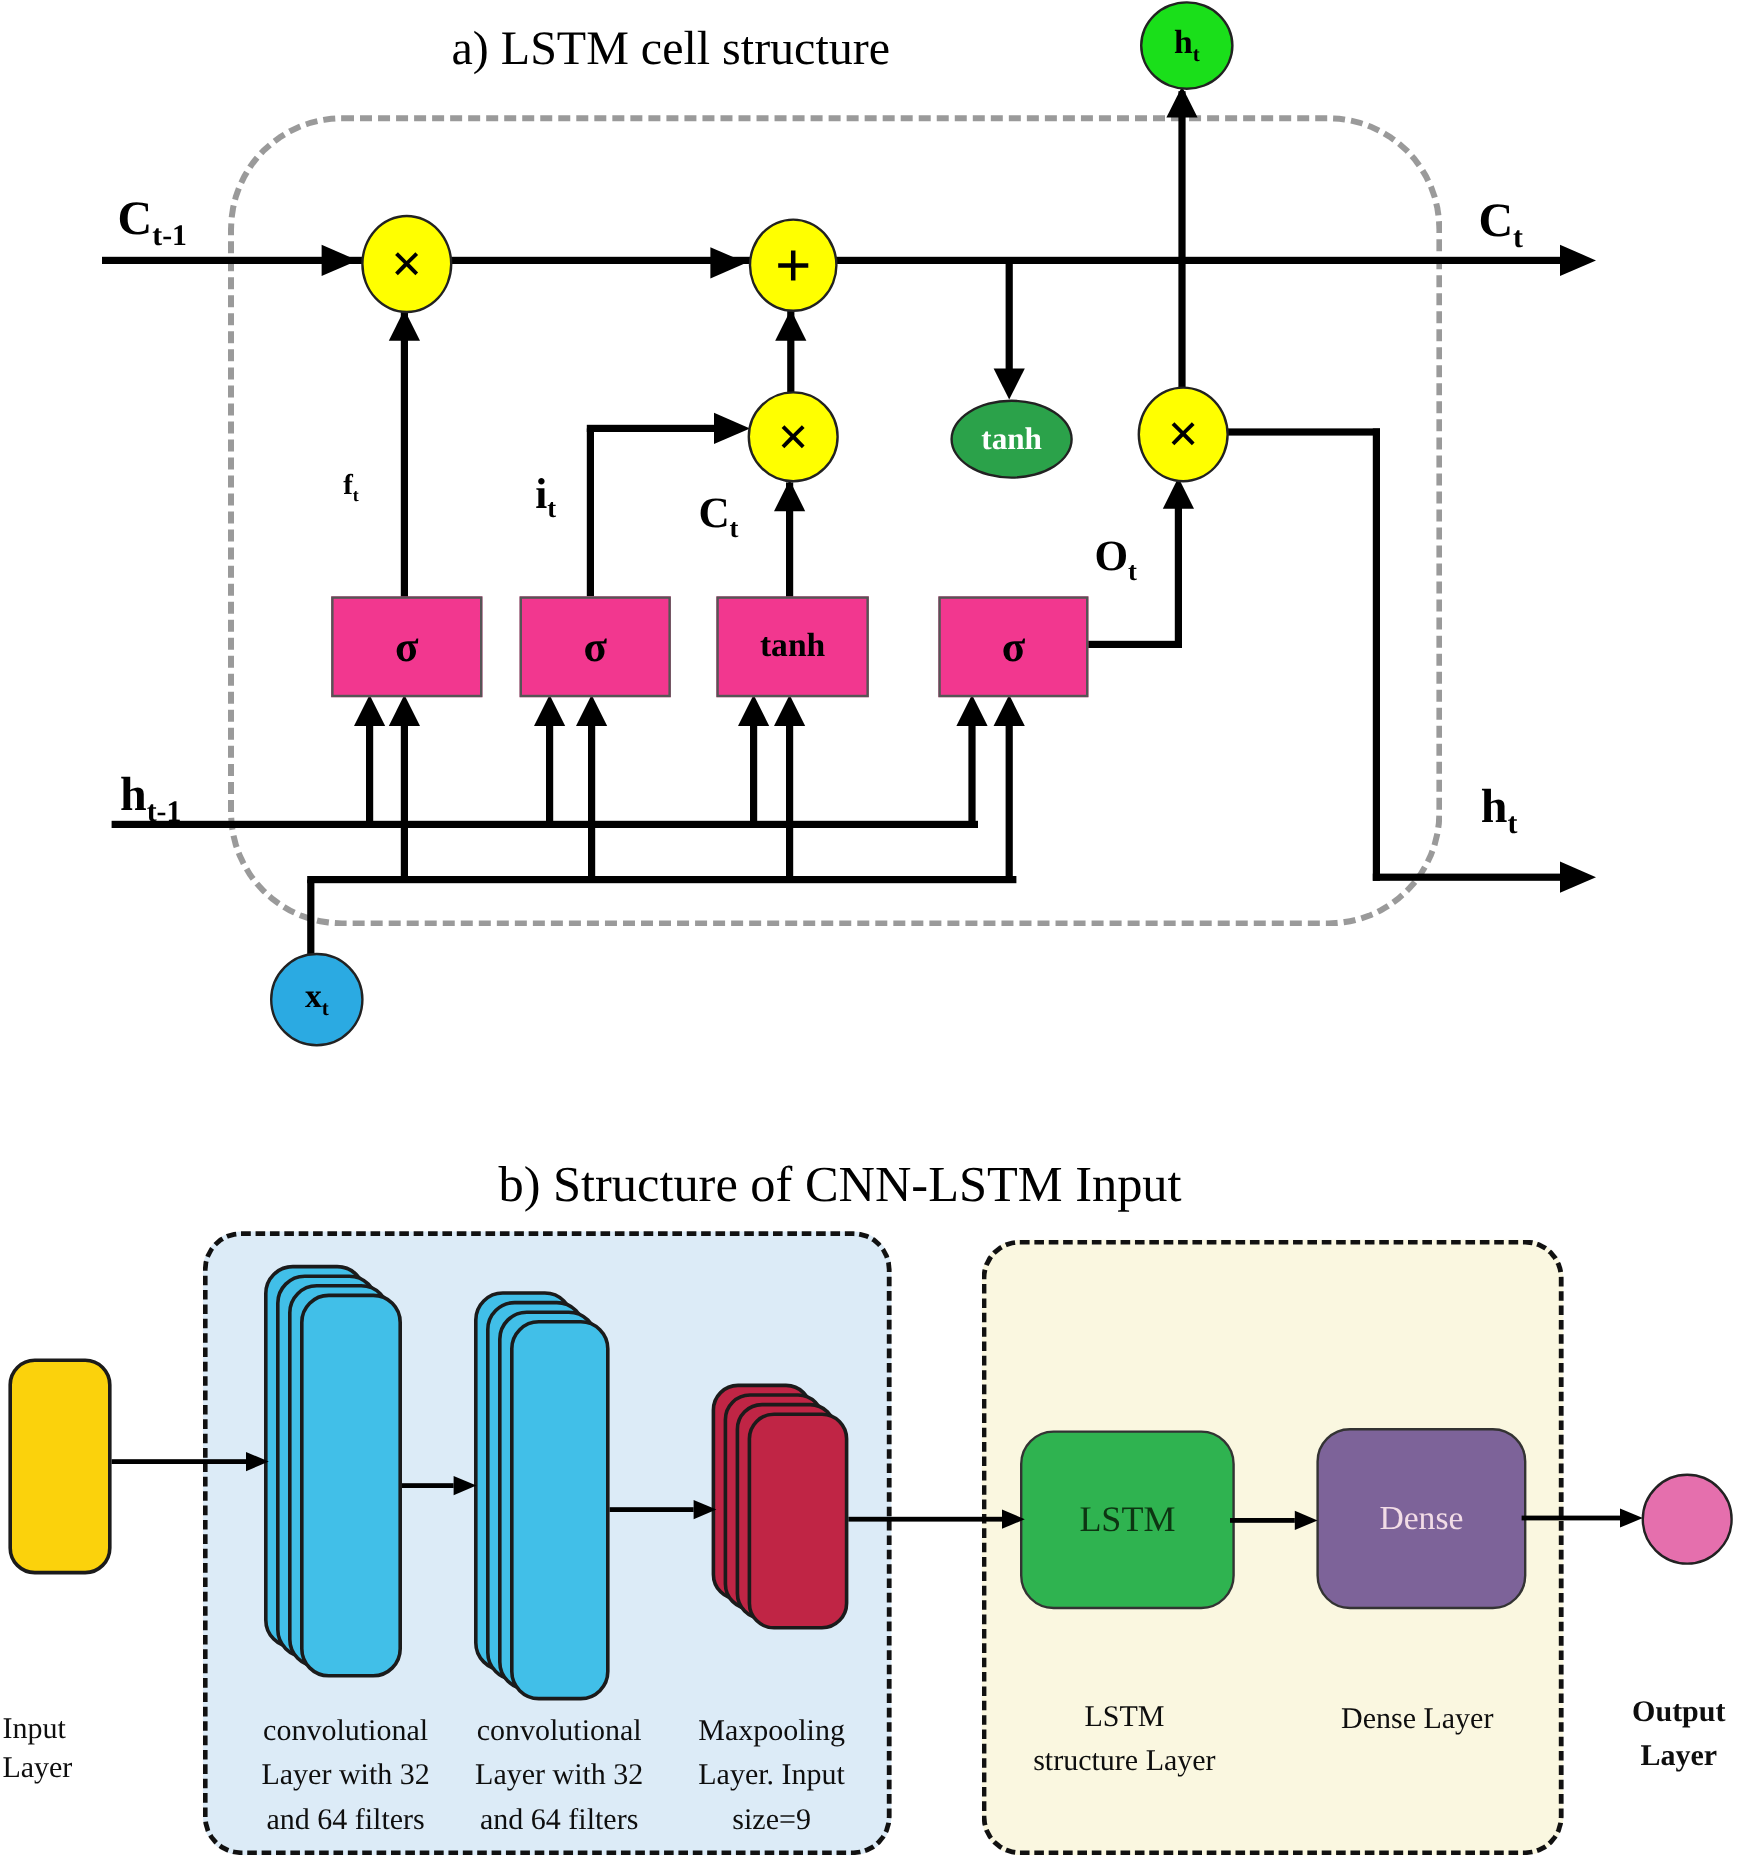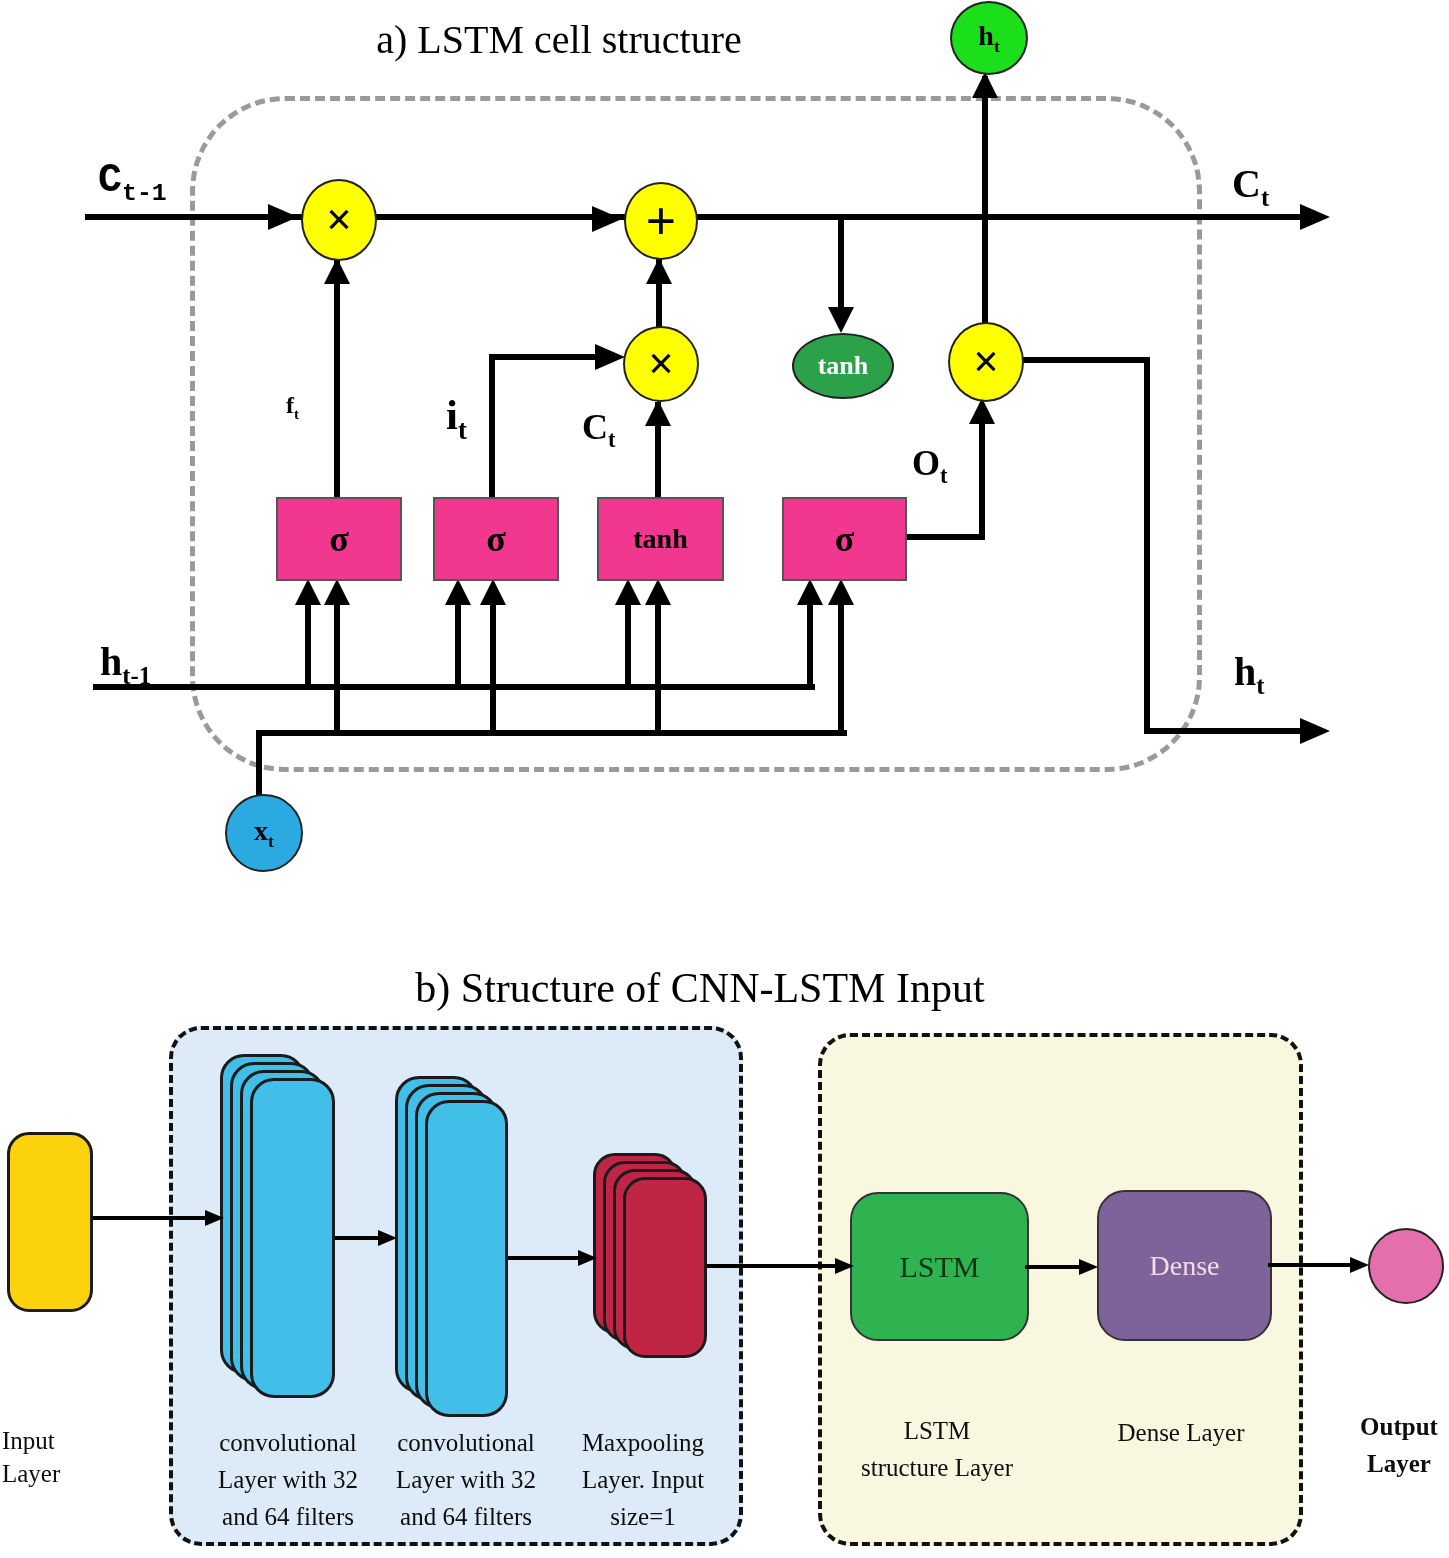--- a/index.html
+++ b/index.html
@@ -130,32 +130,32 @@
   <div class="gate" style="left: 433px; top: 497px; width: 122px; height: 80px; background-color: rgb(242, 55, 143);">
       <span>σ</span>
     </div>
   <div class="gate" style="left: 597px; top: 497px; width: 123px; height: 80px; font-size: 28px; background-color: rgb(242, 55, 143);">
       <span>tanh</span>
     </div>
   <div class="gate" style="left: 782px; top: 497px; width: 121px; height: 80px; background-color: rgb(242, 55, 143);">
       <span>σ</span>
     </div>
 
-  <div class="lbl" style="left:98px;top:158px;font-size:40px;font-family:Liberation Mono, monospace;">
+  <div class="lbl" style="left:98px;top:158px;font-size:40px;">
     <span>C</span><sub>t-1</sub></div>
   <div class="lbl" style="left:1232px;top:160px;font-size:40px;">
     <span>C</span><sub>t</sub></div>
   <div class="lbl" style="left:100px;top:638px;font-size:40px;">
     <span>h</span><sub>t-1</sub></div>
   <div class="lbl" style="left:1234px;top:648px;font-size:40px;">
     <span>h</span><sub>t</sub></div>
 
   <div class="lbl" style="left:286px;top:392px;font-size:24px;">
     <span>f</span><sub>t</sub></div>
-  <div class="lbl" style="left:446px;top:390px;font-size:43px;">
+  <div class="lbl" style="left:446px;top:390px;font-size:36px;">
     <span>i</span><sub>t</sub></div>
   <div class="lbl" style="left:582px;top:406px;font-size:36px;">
     <span>C</span><sub>t</sub></div>
   <div class="lbl" style="left:912px;top:442px;font-size:36px;">
     <span>O</span><sub>t</sub></div>
 
   <div class="title" style="left:380px;top:964px;width:640px;font-size:42px;">b) Structure of CNN-LSTM Input</div>
 
   <div class="container-dashed" style="left: 169px; top: 1026px; width: 574px; height: 520px; background-color: rgb(220, 235, 247);"></div>
   <div class="container-dashed" style="left: 818px; top: 1033px; width: 485px; height: 513px; background-color: rgb(250, 247, 224);"></div>
@@ -214,21 +214,21 @@
       <div>and 64 filters</div>
   </div>
   <div class="caption" style="left:390px;top:1424px;width:152px;">
     <div>convolutional</div>
       <div>Layer with 32</div>
       <div>and 64 filters</div>
   </div>
   <div class="caption" style="left:567px;top:1424px;width:152px;">
     <div>Maxpooling</div>
       <div>Layer. Input</div>
-      <div>size=1</div>
+      <div>size=9</div>
   </div>
   <div class="caption" style="left:837px;top:1412px;width:200px;">
     <div>LSTM</div>
       <div>structure Layer</div>
   </div>
   <div class="caption" style="left:1101px;top:1414px;width:160px;">
     <div>Dense Layer</div>
   </div>
   <div class="caption" style="left:1349px;top:1408px;width:100px;font-weight:bold;">
     <div>Output</div>

